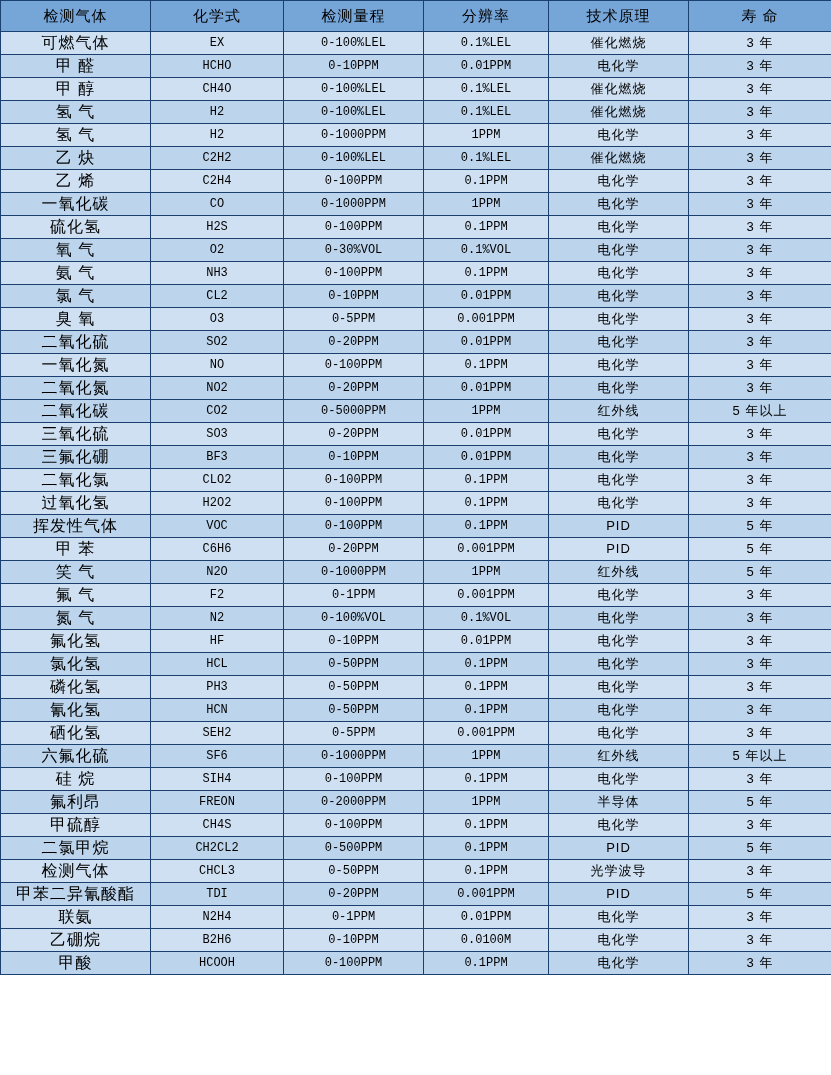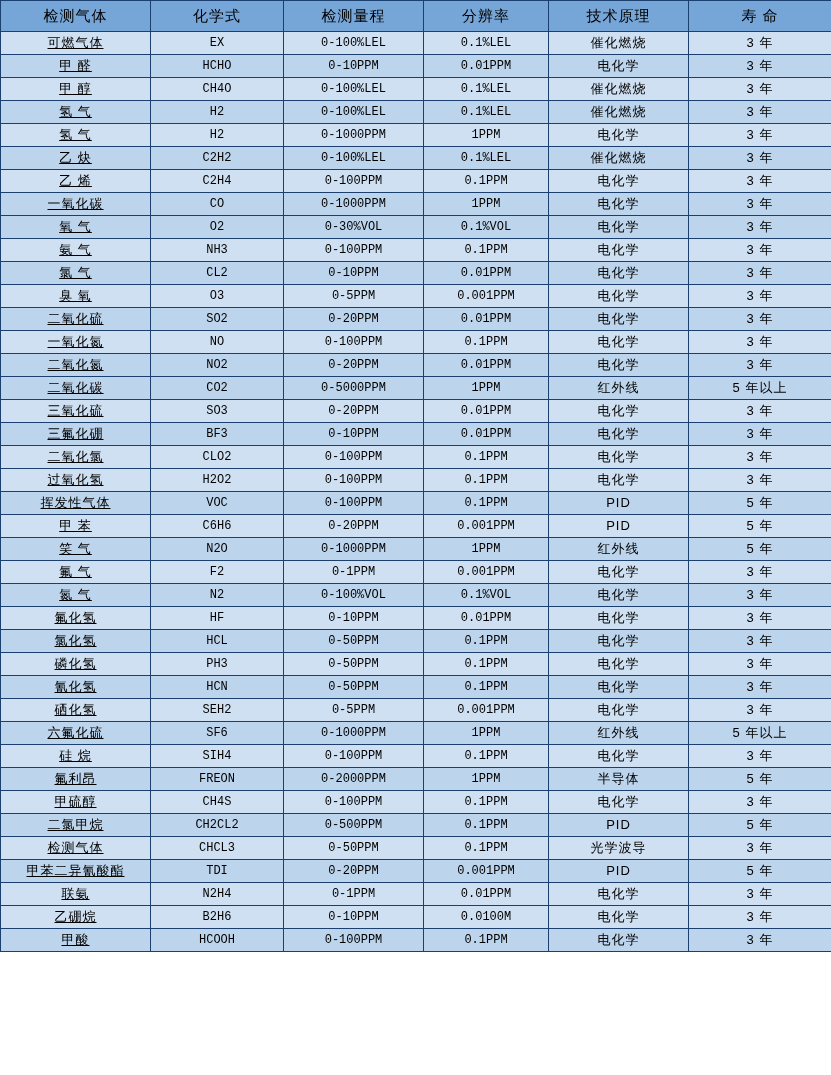--- a/index.html
+++ b/index.html
@@ -36,23 +36,22 @@
     line-height: 30px;
     letter-spacing: 1px;
   }
   #gas-table tbody tr td {
     background: #cfe0f2;
   }
   #gas-table tbody tr.alt td {
     background: #bcd4ec;
   }
   #gas-table td.col-name {
-    font-size: 13px;
+    font-size: 16px;
     letter-spacing: 1px;
-    text-decoration: underline;
   }
   #gas-table td.col-formula,
   #gas-table td.col-range,
   #gas-table td.col-res {
     font-family: "Liberation Mono", "DejaVu Sans Mono", monospace;
     font-size: 12px;
     letter-spacing: 0;
   }
   #gas-table td.col-tech,
   #gas-table td.col-life {
@@ -146,20 +145,28 @@
         <td class="col-life">3 年</td>
       </tr>
       <tr class="alt">
         <td class="col-name">一氧化碳</td>
         <td class="col-formula">CO</td>
         <td class="col-range">0-1000PPM</td>
         <td class="col-res">1PPM</td>
         <td class="col-tech">电化学</td>
         <td class="col-life">3 年</td>
       </tr>
+      <tr>
+        <td class="col-name">硫化氢</td>
+        <td class="col-formula">H2S</td>
+        <td class="col-range">0-100PPM</td>
+        <td class="col-res">0.1PPM</td>
+        <td class="col-tech">电化学</td>
+        <td class="col-life">3 年</td>
+      </tr>
       <tr class="alt">
         <td class="col-name">氧 气</td>
         <td class="col-formula">O2</td>
         <td class="col-range">0-30%VOL</td>
         <td class="col-res">0.1%VOL</td>
         <td class="col-tech">电化学</td>
         <td class="col-life">3 年</td>
       </tr>
       <tr>
         <td class="col-name">氨 气</td>

